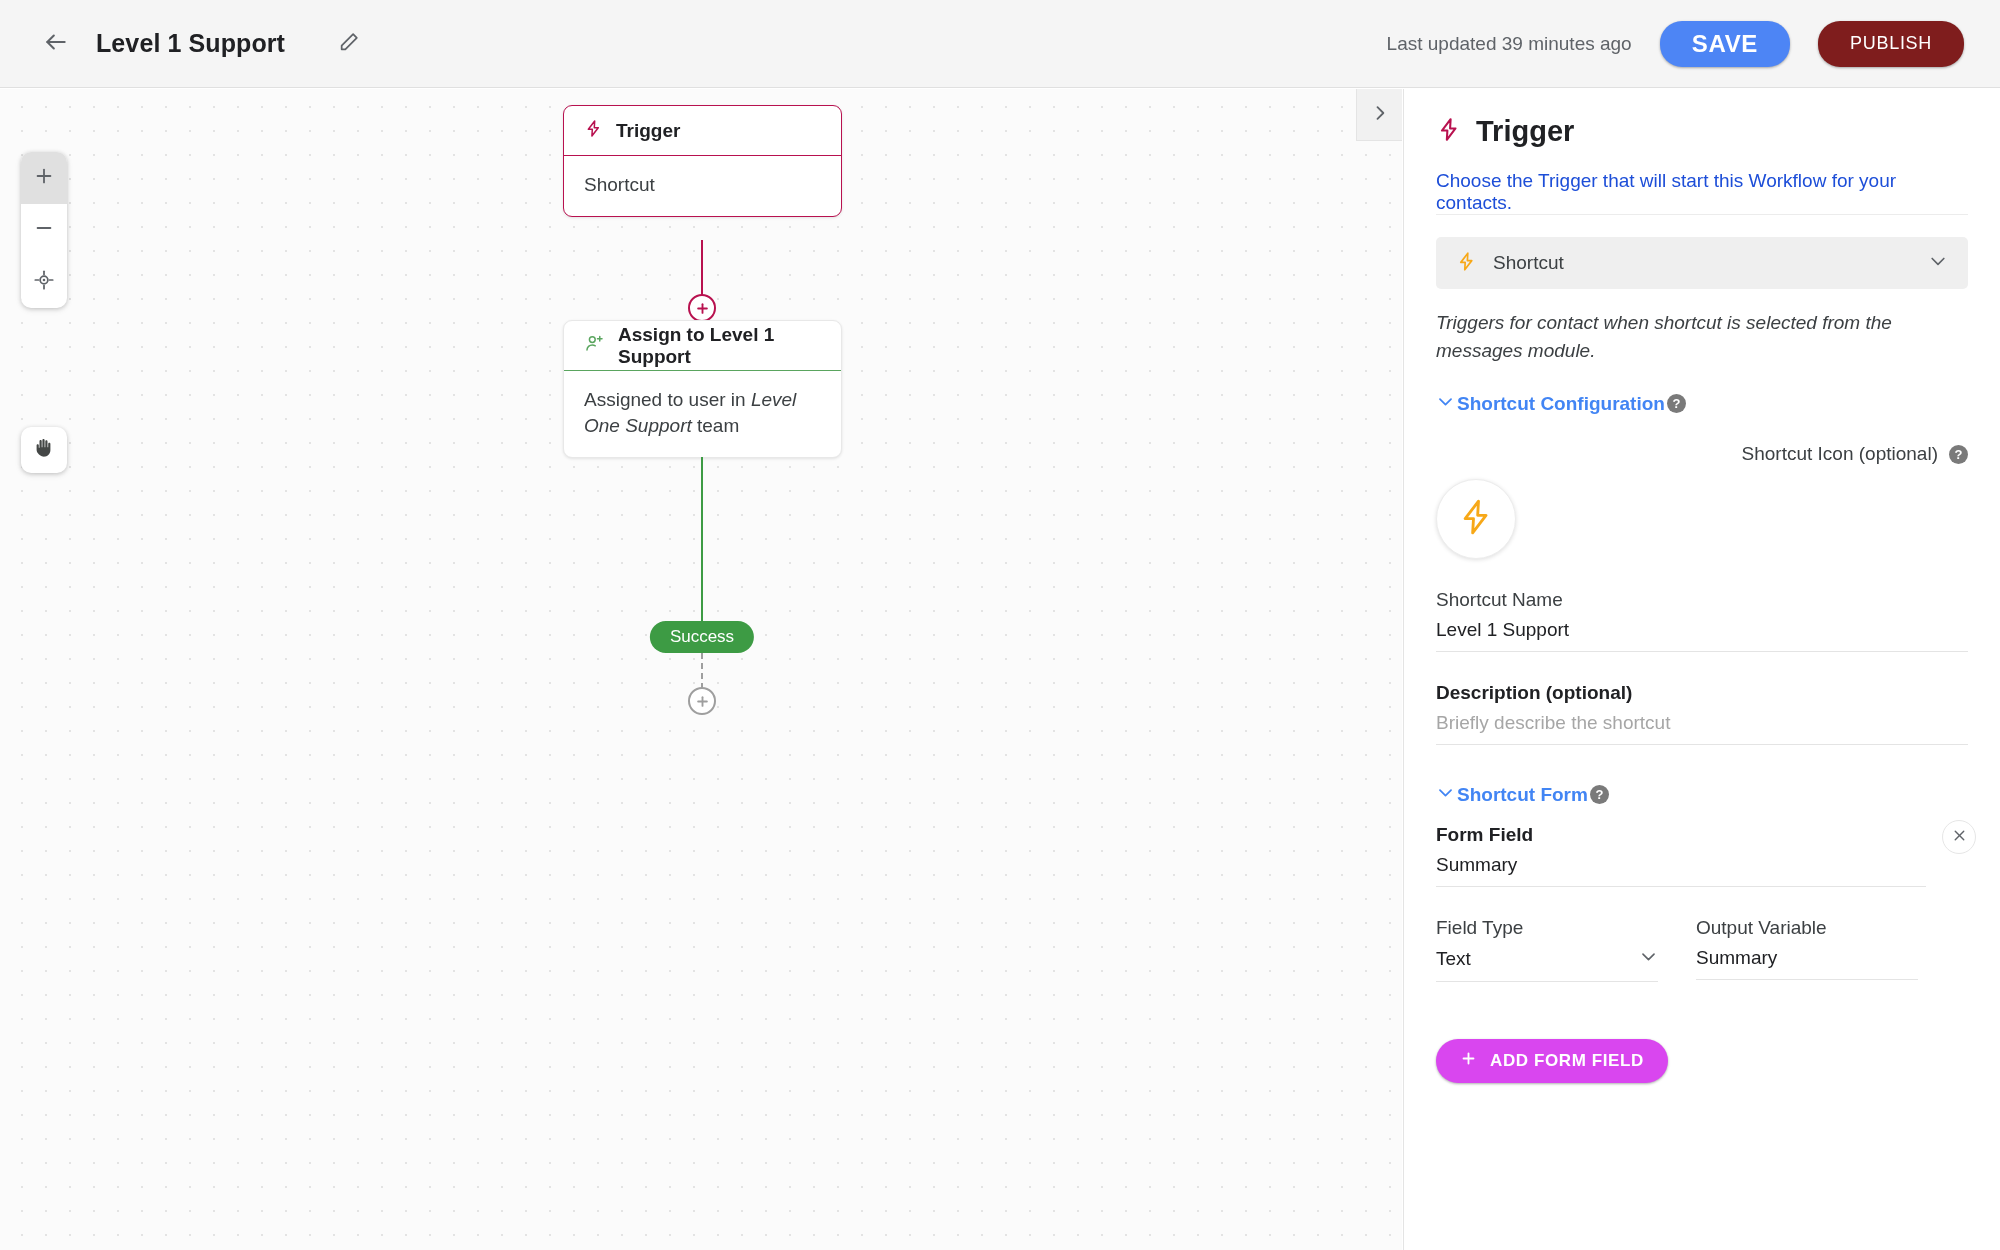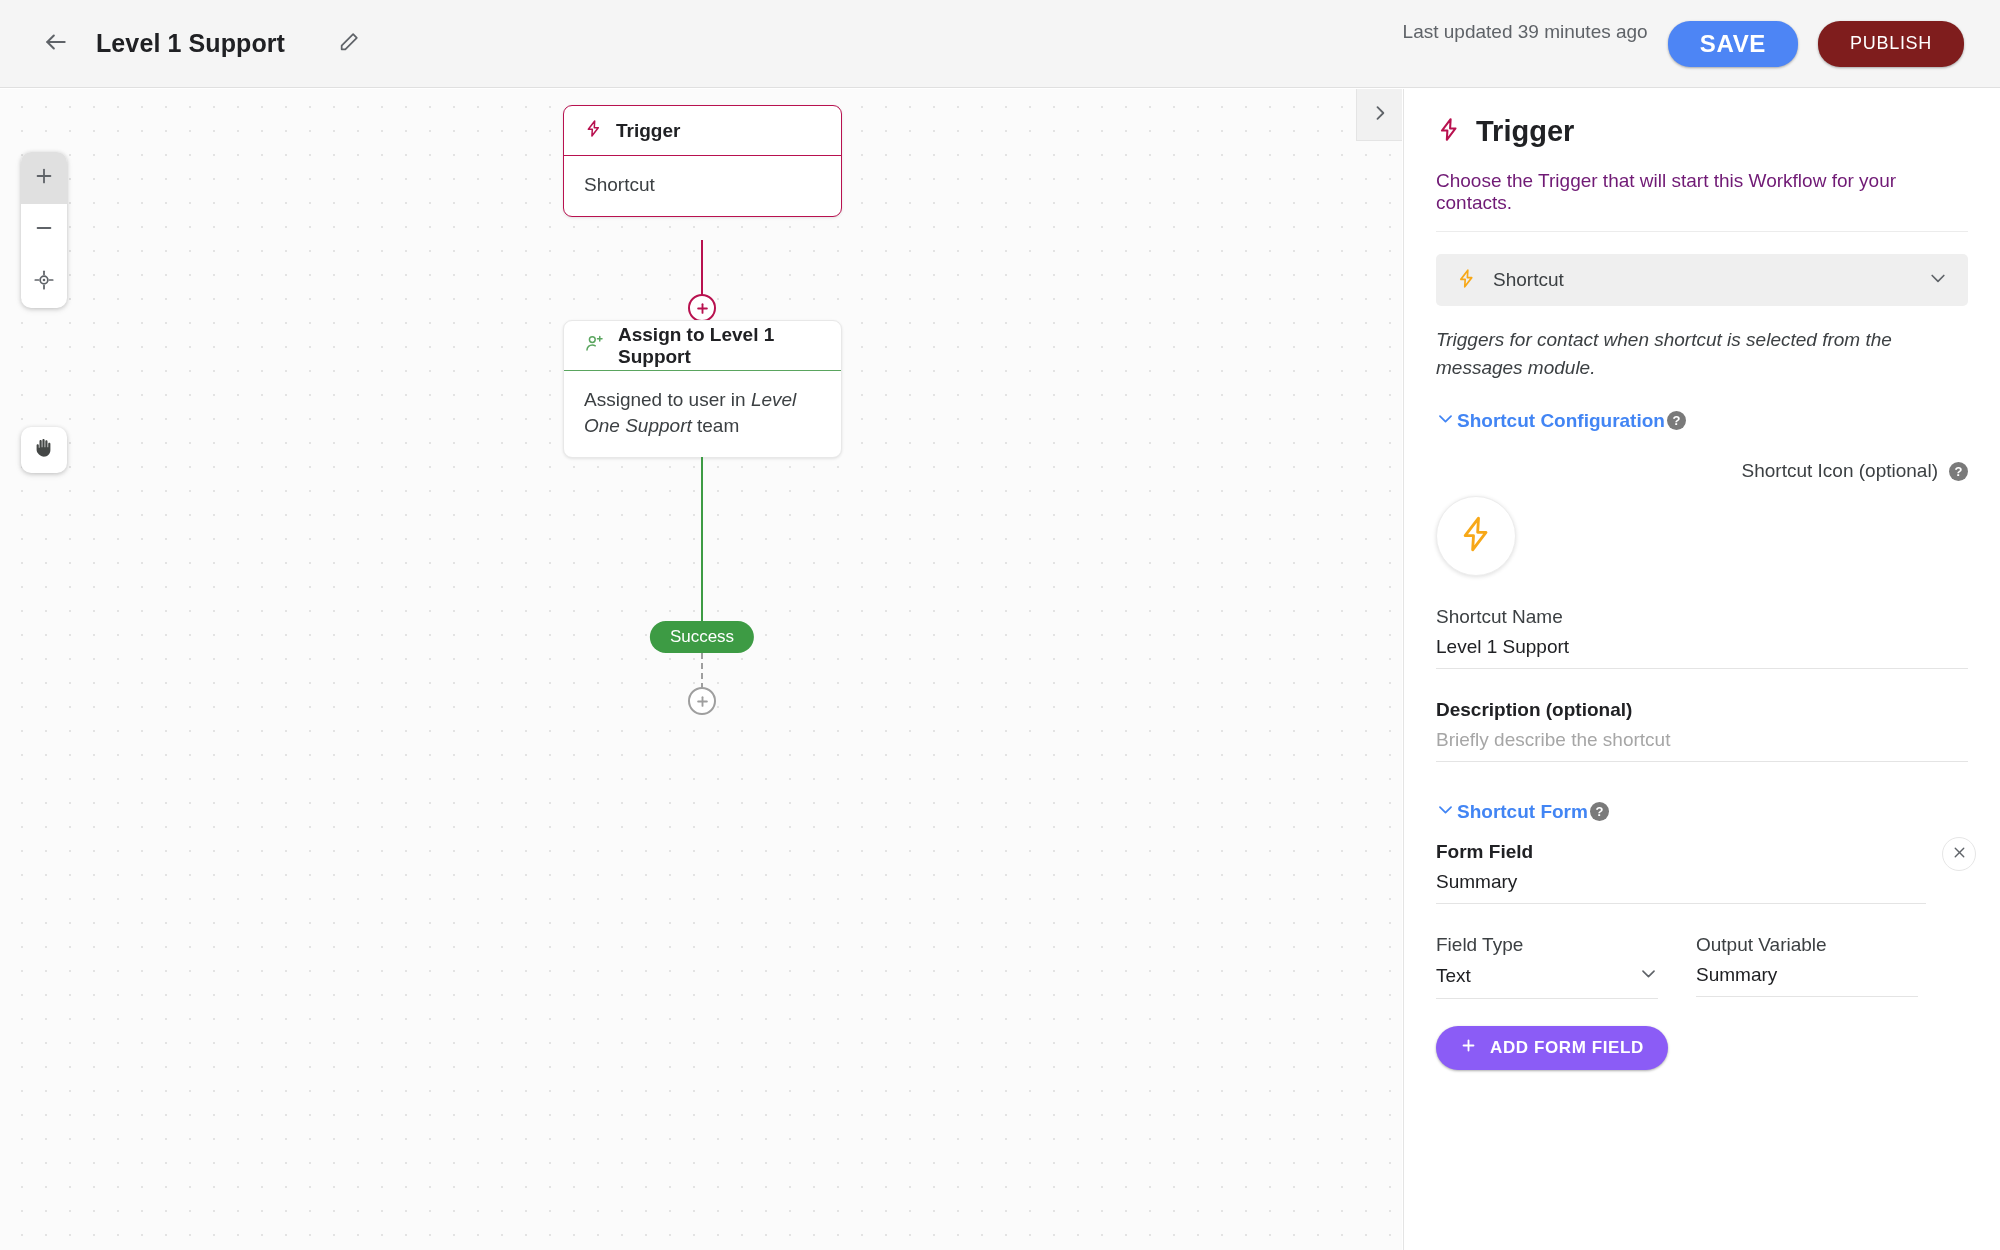--- a/index.html
+++ b/index.html
@@ -27,22 +27,22 @@
     margin-left: 18px;
     font-size: 25px; font-weight: 700; color: #202124;
     letter-spacing: .1px;
   }
   .edit-btn {
     margin-left: 44px; width: 40px; height: 40px;
     display: flex; align-items: center; justify-content: center;
     cursor: pointer; border-radius: 50%;
   }
   .topbar-right {
-    margin-left: auto; display: flex; align-items: flex-start;
-    margin-right: 36px; gap: 20px;
+    margin-left: auto; display: flex; align-items: center;
+    margin-right: 36px; gap: 28px;
   }
   .last-updated { font-size: 19px; color: #5f6368; }
   .btn-save {
     background: #4d85f5; color: #ffffff;
     border: none; border-radius: 22px;
     height: 46px; padding: 0 32px;
     font-size: 24px; font-weight: 700; letter-spacing: .7px;
     font-family: inherit; cursor: pointer;
     box-shadow: 0 1px 3px rgba(0,0,0,.22), 0 1px 2px rgba(0,0,0,.12);
   }
@@ -162,22 +162,21 @@
     overflow: hidden;
   }
   .panel-title-row {
     display: flex; align-items: center; gap: 14px;
   }
   .panel-title {
     font-size: 29px; font-weight: 700; color: #202124;
   }
   .panel-desc {
     margin-top: 22px;
-    font-size: 19px; color: #701a75;
-    padding-bottom: 17px;
+    font-size: 19px; color: #1d4ed8;
     border-bottom: 1px solid #ececec;
   }
   .select-box {
     margin-top: 22px;
     height: 52px; background: #efefef;
     border-radius: 5px;
     display: flex; align-items: center;
     padding: 0 20px; gap: 16px; cursor: pointer;
   }
   .select-box-label { font-size: 19px; color: #3c4043; flex: 1; }
@@ -234,22 +233,22 @@
   }
   .two-col { display: flex; gap: 38px; margin-top: 30px; }
   .col { width: 222px; }
   .sel-underline {
     border-bottom: 1px solid #e4e4e4;
     padding: 8px 0 10px 0;
     display: flex; align-items: center;
     font-size: 19px; color: #202124; cursor: pointer;
   }
   .btn-add {
-    margin-top: 27px;
-    background: #8b5cf6; color: #fff;
+    margin-top: 57px;
+    background: #d946ef; color: #fff;
     border: none; border-radius: 22px;
     height: 44px; padding: 0 24px;
     display: inline-flex; align-items: center; gap: 13px;
     font-size: 17px; font-weight: 700; letter-spacing: .6px;
     font-family: inherit; cursor: pointer;
     box-shadow: 0 1px 3px rgba(0,0,0,.22), 0 1px 2px rgba(0,0,0,.12);
   }
 </style>
 </head>
 <body>

